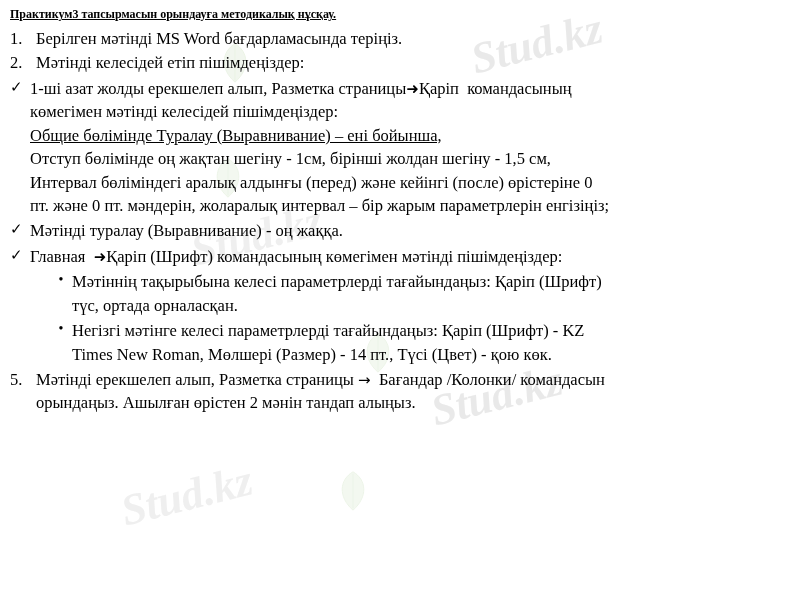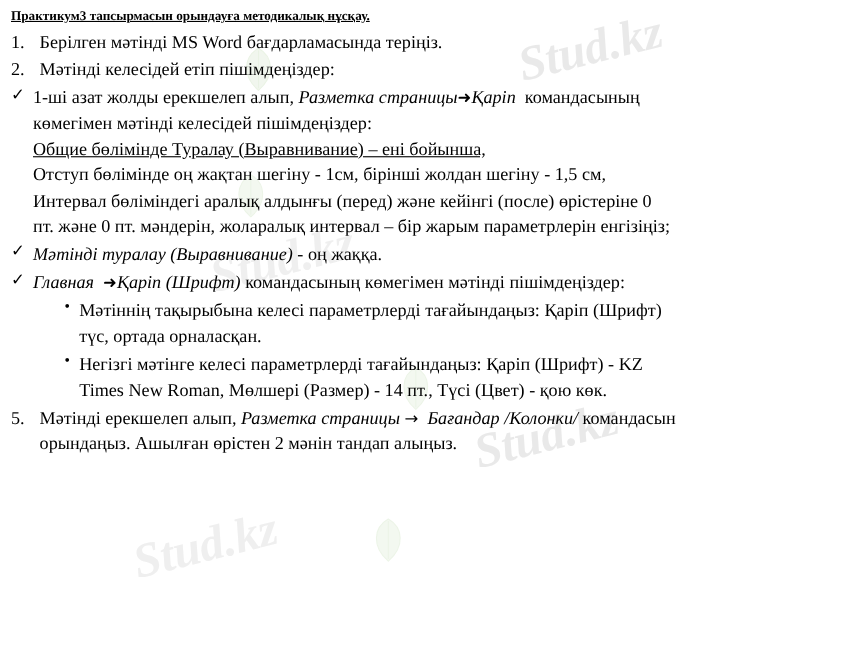--- a/index.html
+++ b/index.html
@@ -80,21 +80,21 @@
   }
   .marker.bullet {
     width: 22px;
     text-align: center;
     font-size: 14px;
     padding-left: 40px;
   }
   .body-text {
     flex: 1 1 auto;
   }
-  .ital { font-style: italic; }
+  .ital { }
   .und { text-decoration: underline; }
   .gap-sm { margin-top: 1px; }
   .line { white-space: nowrap; }
   .arrow { font-family: "DejaVu Sans", sans-serif; font-size: 15px; }
   .blk { margin-top: 2px; }
   .last { margin-top: 3px; }
 </style>
 </head>
 <body>
 

